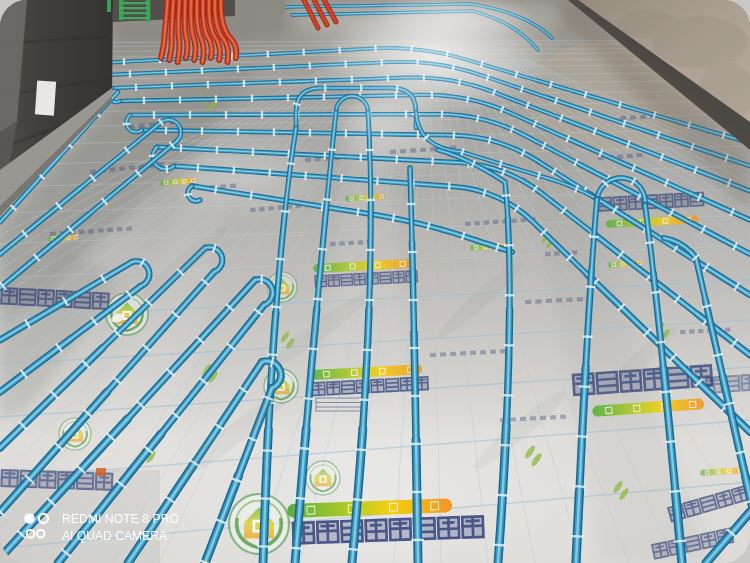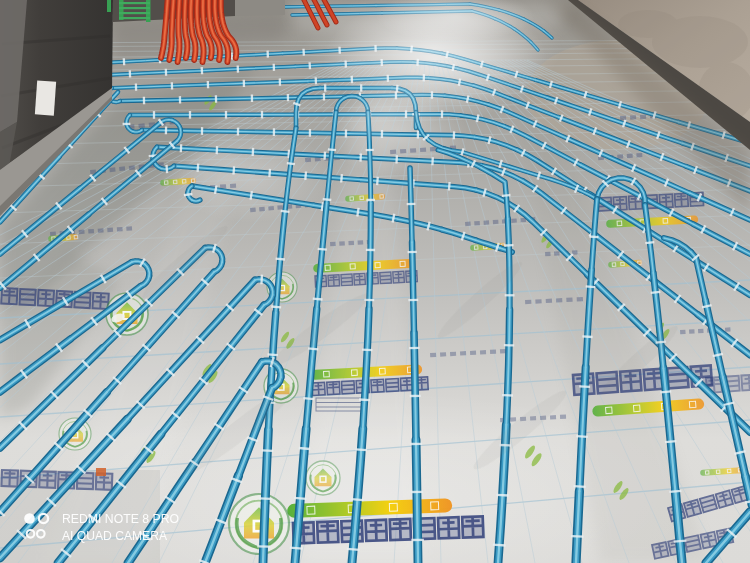--- a/index.html
+++ b/index.html
@@ -1,14 +1,14 @@
 <!DOCTYPE html>
 <html><head><meta charset="utf-8"><title>floor heating</title>
 <style>html,body{margin:0;padding:0;background:#c9c8c5;font-family:"Liberation Sans",sans-serif;}
-#scene{position:relative;width:750px;height:563px;overflow:hidden;}</style></head>
+#scene{position:relative;width:750px;height:563px;overflow:hidden;border-radius:27px;}</style></head>
 <body>
 
 <div id="scene">
 <svg width="750" height="563" viewBox="0 0 750 563" xmlns="http://www.w3.org/2000/svg">
 <defs>
 <linearGradient id="floor" x1="0" y1="0" x2="0" y2="1">
 <stop offset="0" stop-color="#8f8c85"></stop>
           <stop offset="0.10" stop-color="#a19e98"></stop>
 <stop offset="0.28" stop-color="#abaaa6"></stop>
           <stop offset="0.52" stop-color="#c1c0bd"></stop>

